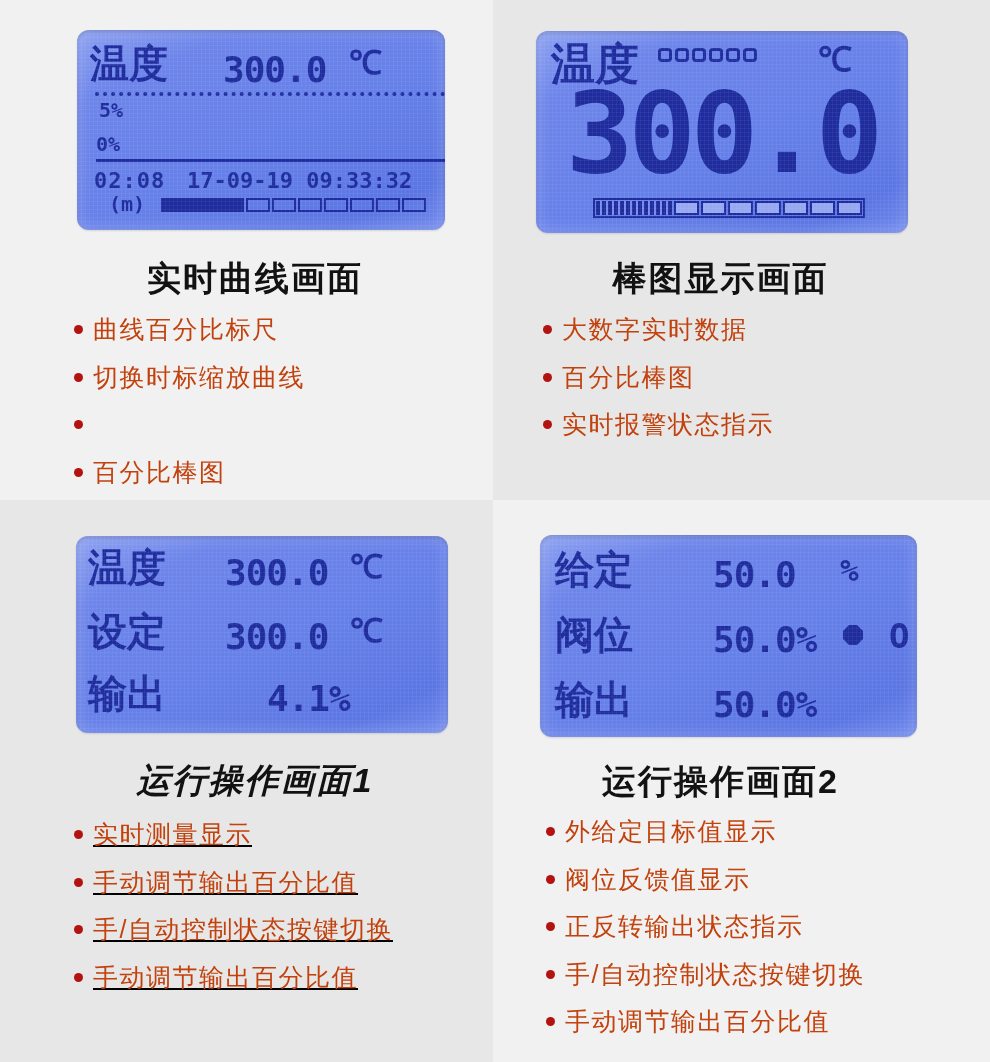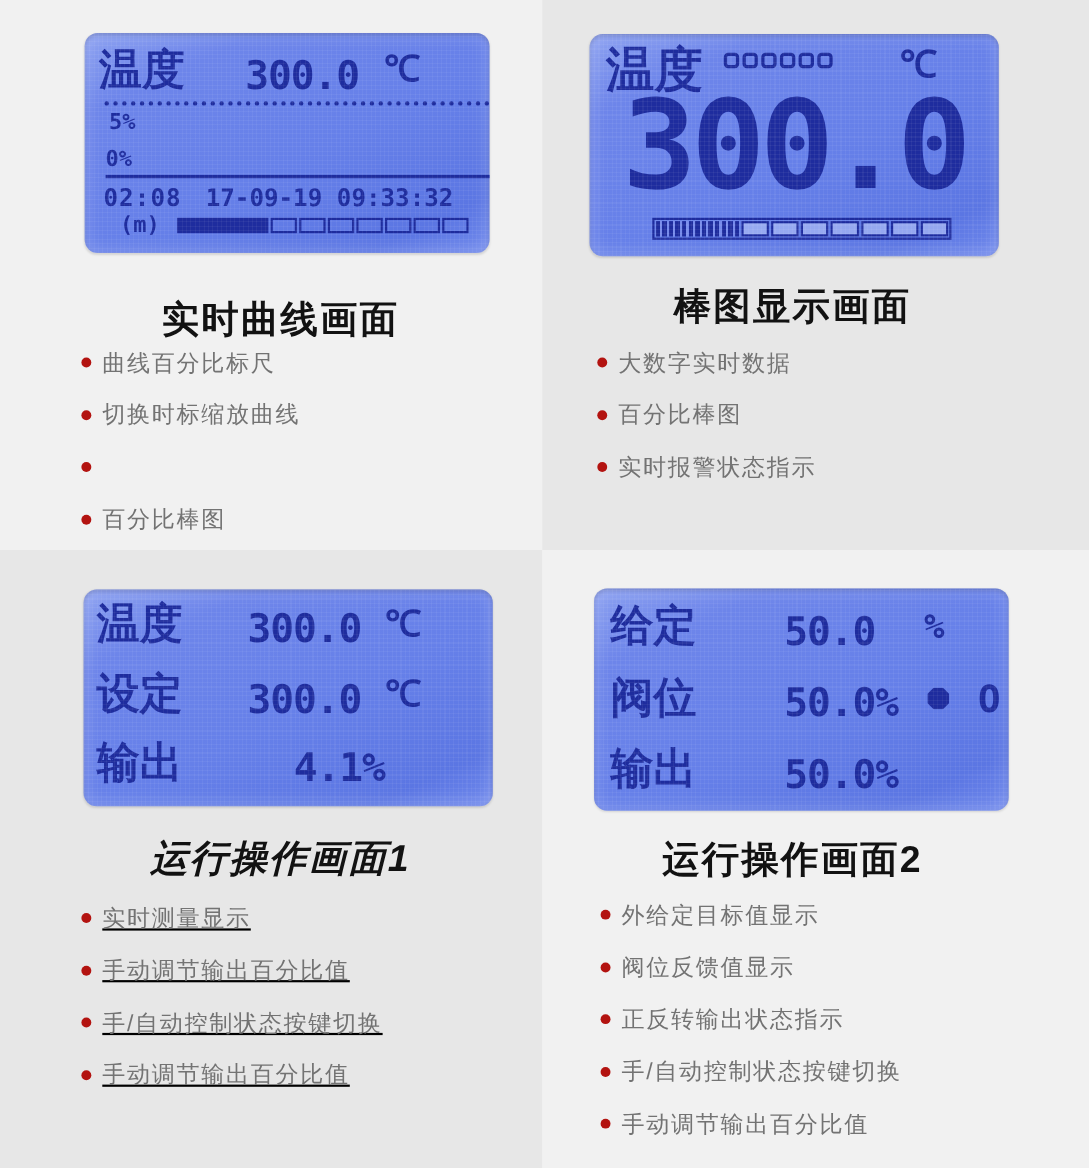--- a/index.html
+++ b/index.html
@@ -66,21 +66,21 @@
   .octa{left:303px;top:10px;width:20px;height:20px;background:#1e2c9e;
         clip-path:polygon(30% 0,70% 0,100% 30%,100% 70%,70% 100%,30% 100%,0 70%,0 30%);}
   .oletter{left:349px;top:4px;font-size:34px;}
 
   
   .sec-title{position:absolute;margin:0;text-align:center;font-size:34px;font-weight:bold;
              color:#121212;letter-spacing:2px;}
   .tw-l{left:0;width:510px;}
   .tw-r{left:0;width:455px;}
   .bullets{position:absolute;list-style:none;margin:0;padding:0;}
-  .bullets li{height:47.5px;display:flex;align-items:center;font-size:21px;color:#737373;
+  .bullets li{height:47.5px;display:flex;align-items:center;font-size:25px;color:#c2410c;
               letter-spacing:1.5px;}
   .dot{width:9px;height:9px;border-radius:50%;background:#b31310;margin-right:10px;flex:none;}
 </style>
 </head>
 <body>
 
 <div class="page">
 
   <div class="q q-tl">
     <div class="lcd lcd1">
@@ -98,21 +98,21 @@
         <div class="fill"></div>
         <div class="seg"></div>
         <div class="seg"></div>
         <div class="seg"></div>
         <div class="seg"></div>
         <div class="seg"></div>
         <div class="seg"></div>
         <div class="seg"></div>
       </div>
     </div>
-    <h2 class="sec-title tw-l" style="top:256px;margin-top:12px;">实时曲线画面</h2>
+    <h2 class="sec-title tw-l" style="top:256px;">实时曲线画面</h2>
     <ul class="bullets" style="left:74px;top:306px;">
       <li>
           <span class="dot"></span>
           <span>曲线百分比标尺</span>
         </li>
       <li>
           <span class="dot"></span>
           <span>切换时标缩放曲线</span>
         </li>
       <li>

